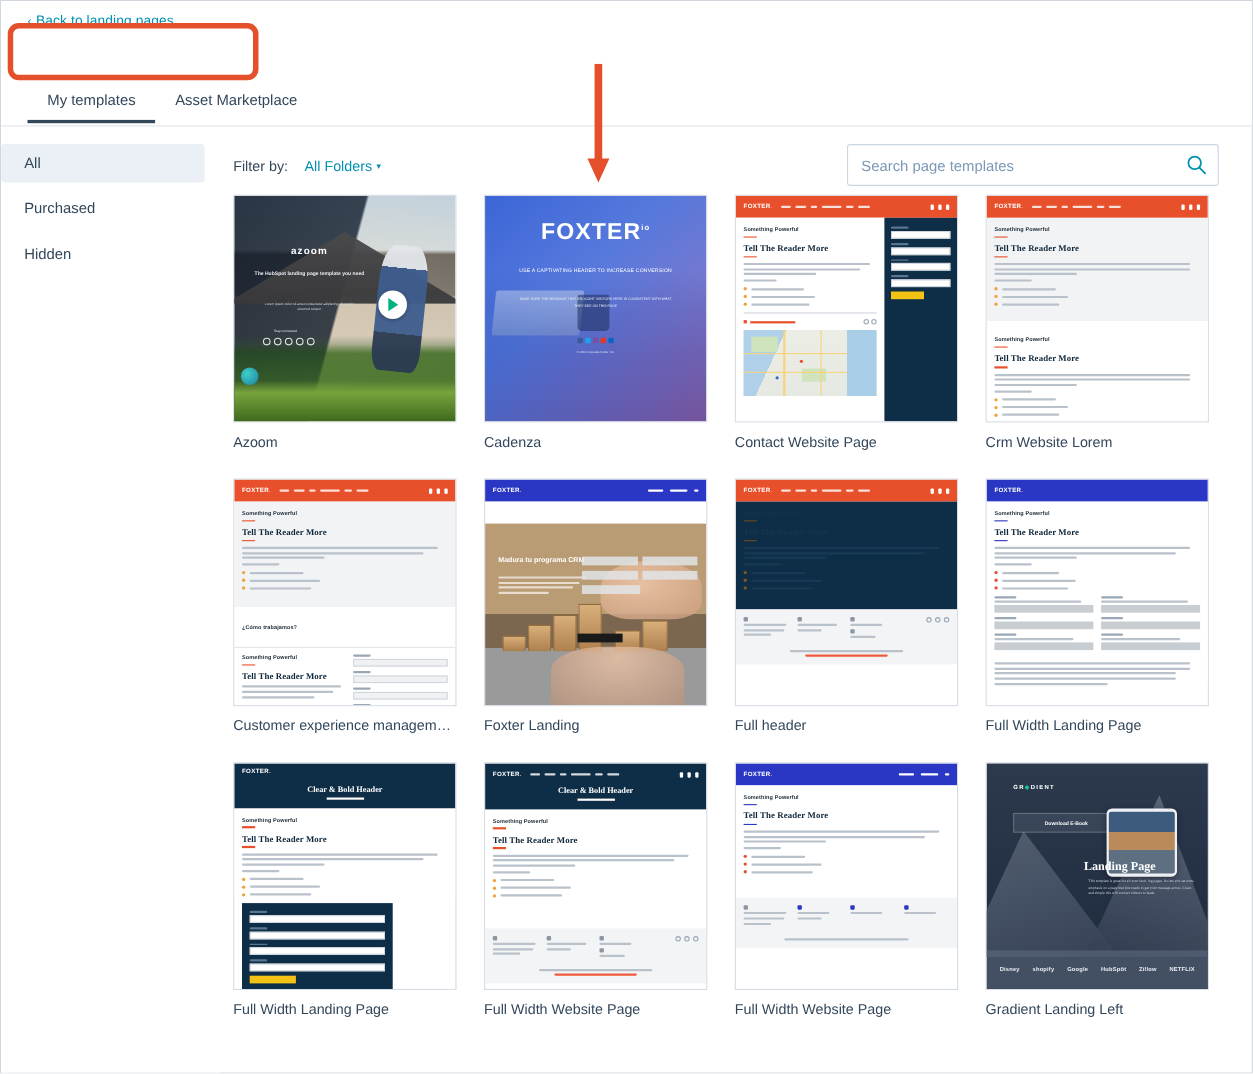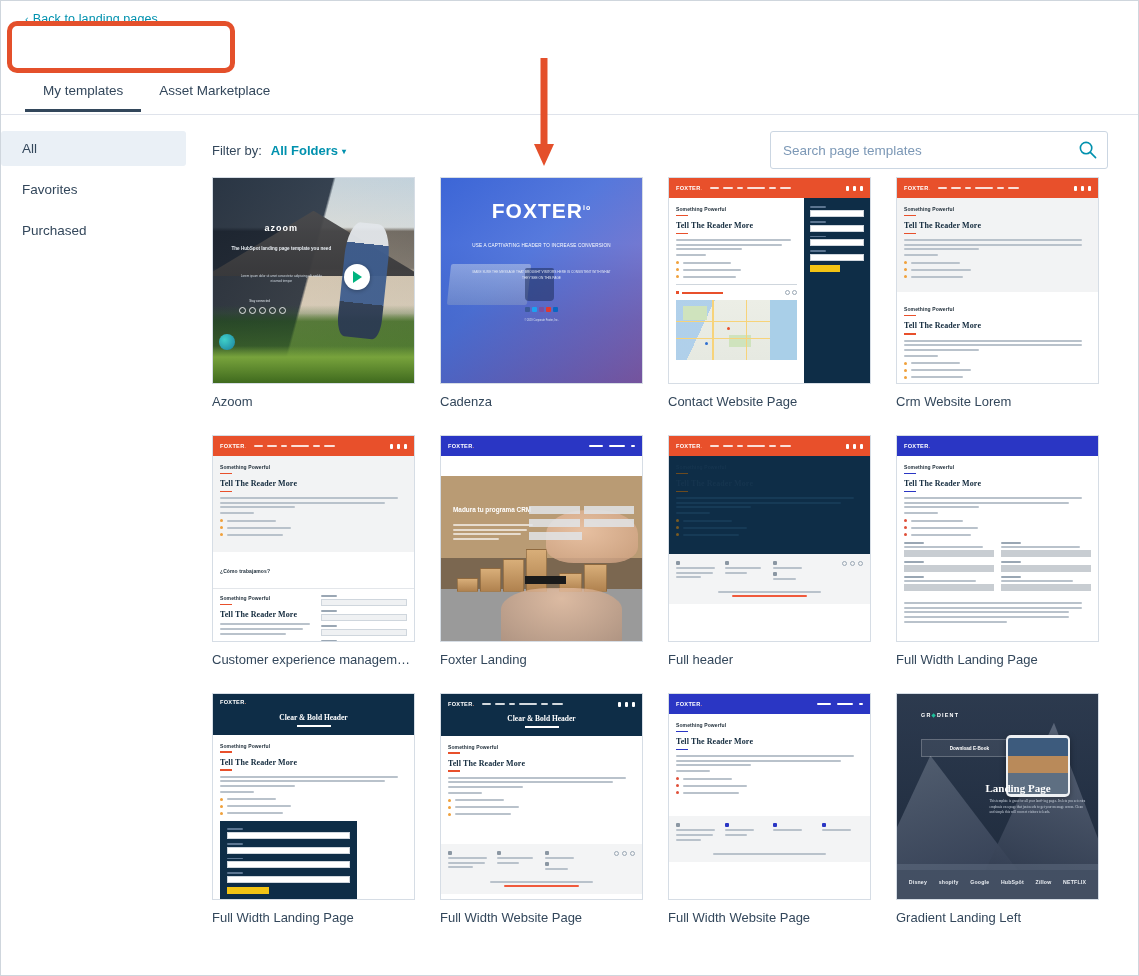--- a/index.html
+++ b/index.html
@@ -93,22 +93,22 @@
   .filterbar {
     display: flex;
     align-items: center;
     height: 58px;
     padding-top: 12px;
   }
   .filter-label { font-size: 13px; color: #33475b; }
   .filter-value {
     font-size: 13px;
     color: #0091ae;
-    font-weight: 700;
-    margin-left: 9px;
+    font-weight: 400;
+    margin-left: 15px;
     cursor: pointer;
   }
   .caret { font-size: 8px; color: #0091ae; margin-left: 4px; position: relative; top: -1px;}
   .searchbox {
     margin-left: auto;
     position: relative;
     width: 338px;
     height: 38px;
   }
   .searchbox input {
@@ -478,22 +478,22 @@
     <div class="tabs">
       <div class="tab active">My templates</div>
       <div class="tab">Asset Marketplace</div>
     </div>
   </div>
 
   <div class="body-wrap">
 
     <div class="sidebar">
       <div class="side-item active">All</div>
-      <div class="side-item">Favorites</div>
       <div class="side-item">Purchased</div>
+      <div class="side-item">Hidden</div>
     </div>
 
     <div class="main">
 
       <div class="filterbar">
         <span class="filter-label">Filter by:</span>
         <span class="filter-value"><span>All Folders</span><span class="caret">▾</span></span>
         <div class="searchbox">
           <input type="text" placeholder="Search page templates" style="">
           <svg class="search-icon" viewBox="0 0 20 20">

